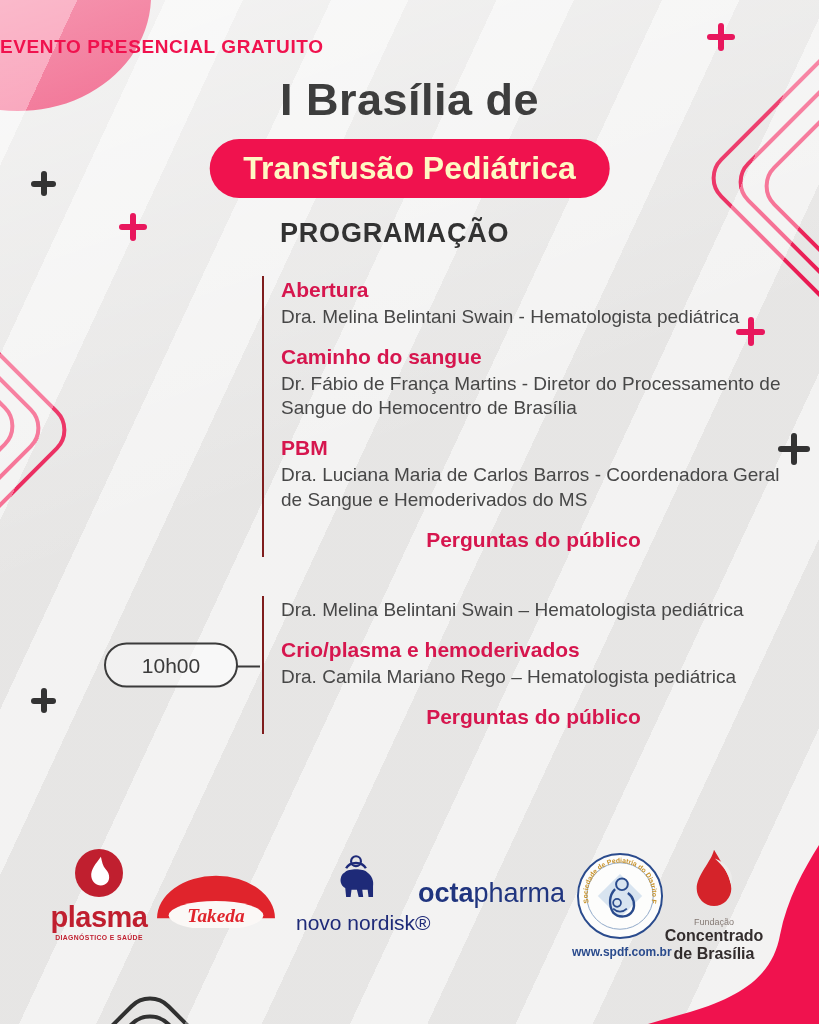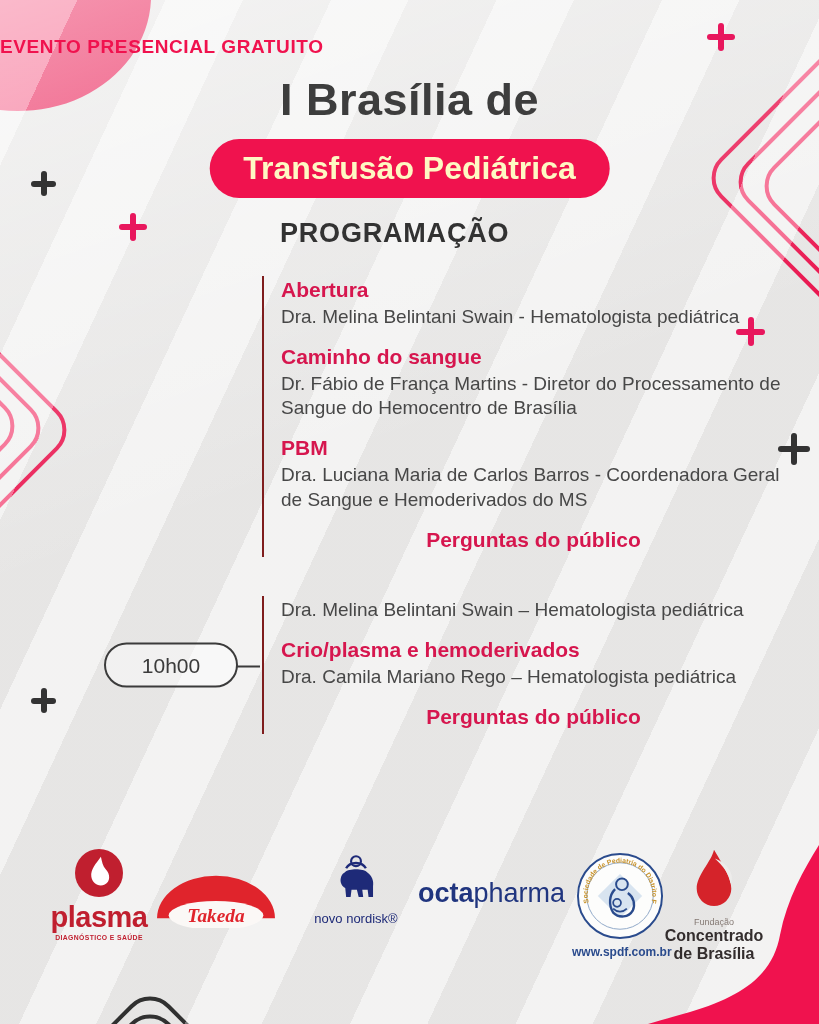--- a/index.html
+++ b/index.html
@@ -55,21 +55,21 @@
   .item-title{font-size:21px;font-weight:700;color:var(--heading-pink,#D6164E);margin-bottom:3px;}
   .item-speaker{font-size:19px;line-height:1.27;color:#474747;}
   
   .sponsors{position:absolute;z-index:3;left:0;top:846px;width:819px;height:130px;}
   .sponsor{position:absolute;text-align:center;}
   .sabin{left:44px;top:3px;width:110px;}
   .sabin-name{font-size:29px;font-weight:700;letter-spacing:-.5px;color:var(--sabin-red,#C01F2F);line-height:1;margin-top:2px;}
   .sabin-tag{font-size:6.8px;font-weight:700;letter-spacing:.4px;color:var(--sabin-red,#C01F2F);margin-top:2px;}
   .takeda{left:152px;top:24px;width:128px;}
   .novo{left:296px;top:8px;width:120px;}
-  .novo-name{font-size:13px;color:var(--novo-navy,#1E2A78);margin-top:1px;white-space:nowrap;}
+  .novo-name{font-size:21px;color:var(--novo-navy,#1E2A78);margin-top:1px;white-space:nowrap;}
   .octa{left:418px;top:32px;width:150px;font-size:27px;color:var(--octa-blue,#20357F);white-space:nowrap;text-align:left;}
   .octa .b{font-weight:800;} .octa .l{font-weight:400;}
   .spdf{left:572px;top:6px;width:95px;}
   .spdf-url{font-size:12px;font-weight:700;color:var(--spdf-blue,#2A4B8D);margin-top:1px;}
   .hemo{left:664px;top:2px;width:100px;}
   .hemo-fundacao{font-size:9px;color:#857A74;margin-top:1px;}
   .hemo-name{font-size:16px;font-weight:700;color:#332D2D;line-height:1.1;}
 </style>
 </head>
 <body>

